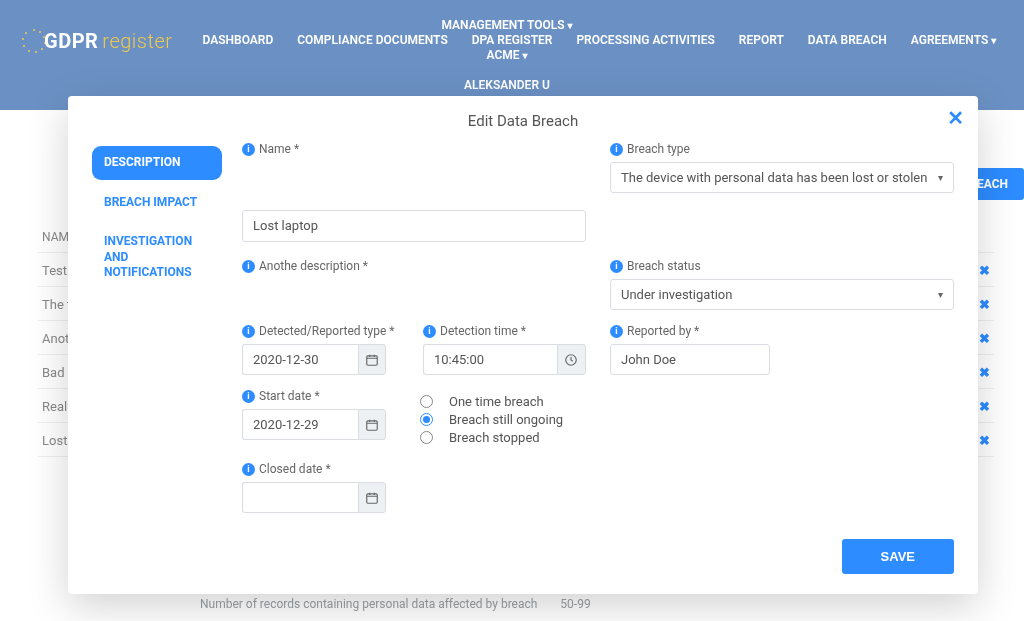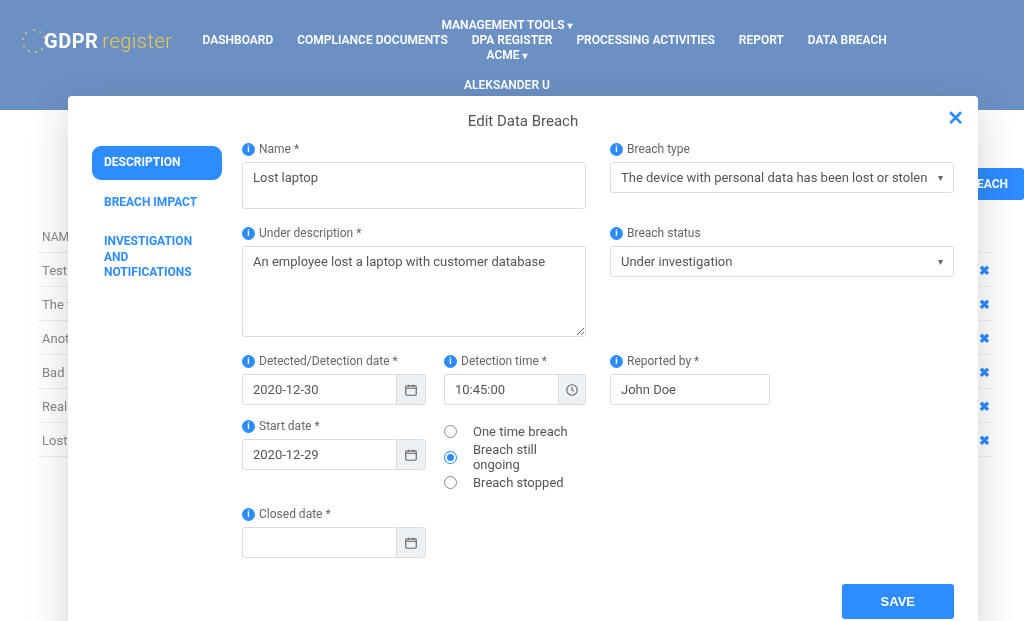--- a/index.html
+++ b/index.html
@@ -209,21 +209,21 @@
     width: 100%;
     border: 1px solid #d9dde2;
     border-radius: 3px;
     padding: 7px 10px;
     font-size: 13px;
     font-family: inherit;
     color: #555;
     background: #fff;
   }
   .textarea { resize: vertical; }
-  .name-field { height: 47px; resize: none; }
+  .name-field { height: 32px; resize: none; margin-top: 48px; }
 
   .select {
     display: flex;
     justify-content: space-between;
     align-items: center;
     cursor: pointer;
   }
   .select::after { content: "▾"; font-size: 10px; color: #666; }
 
   .sub-row { display: flex; gap: 18px; }
@@ -236,21 +236,21 @@
     border: 1px solid #d9dde2;
     border-radius: 0 3px 3px 0;
     background: #eef1f4;
     display: flex;
     align-items: center;
     justify-content: center;
     color: #666;
     cursor: pointer;
   }
 
-  .date-col { width: 184px; border-radius: 6px; }
+  .date-col { width: 144px; border-radius: 6px; }
 
   .radio-row { display: flex; align-items: center; gap: 16px; font-size: 13px; color: #555; margin: 3px 0; }
   .radio {
     width: 13px; height: 13px; border: 1px solid #888; border-radius: 50%;
     display: inline-flex; align-items: center; justify-content: center;
     cursor: pointer;
   }
   .radio.checked { border-color: #2d8cff; }
   .radio.checked::after {
     content: ""; width: 7px; height: 7px; border-radius: 50%; background: #2d8cff;
@@ -293,20 +293,21 @@
       <span class="logo-gdpr">GDPR</span>
       <span class="logo-register">register</span>
     </div>
     <div class="nav-links">
       <div class="nav-link"><span>DASHBOARD</span></div>
       <div class="nav-link"><span>COMPLIANCE DOCUMENTS</span></div>
       <div class="nav-link"><span>DPA REGISTER</span></div>
       <div class="nav-link"><span>PROCESSING ACTIVITIES</span></div>
       <div class="nav-link"><span>REPORT</span></div>
       <div class="nav-link"><span>DATA BREACH</span></div>
+      <div class="nav-link"><span>AGREEMENTS</span><span class="caret"></span></div>
     </div>
   </div>
   <div class="topnav-row2">
     <div class="nav-link"><span>MANAGEMENT TOOLS</span><span class="caret"></span></div>
     <div class="nav-link"><span>ACME</span><span class="caret"></span></div>
     <div class="nav-link"><span>ALEKSANDER U</span></div>
   </div>
 </div>
 
 <div class="band"></div>
@@ -372,41 +373,40 @@
           <span>Breach type</span>
         </div>
         <div class="select">
           <span>The device with personal data has been lost or stolen</span>
         </div>
       </div>
 
       <div class="form-group full-left">
         <div class="form-label">
           <span class="info-icon">i</span>
-          <span>Under description *</span>
-        </div>
-        <textarea class="textarea" rows="5" style="">An employee lost a laptop with customer database</textarea>
+          <span>Anothe description *</span>
+        </div>
       </div>
 
       <div class="form-group full-right">
         <div class="form-label">
           <span class="info-icon">i</span>
           <span>Breach status</span>
         </div>
         <div class="select">
           <span>Under investigation</span>
         </div>
       </div>
 
       <div class="form-group full-left">
         <div class="sub-row">
           <div class="sub-col">
             <div class="form-label">
               <span class="info-icon">i</span>
-              <span>Detected/Detection date *</span>
+              <span>Detected/Reported type *</span>
             </div>
             <div class="input-group date-col">
               <input class="input" value="2020-12-30" style="">
               <div class="addon">
                 <svg width="14" height="14" viewBox="0 0 24 24" fill="none" stroke="#666" stroke-width="2">
                     <rect x="3" y="5" width="18" height="16" rx="2"></rect>
                     <path d="M3 9h18M8 3v4M16 3v4"></path>
                   </svg>
               </div>
             </div>

